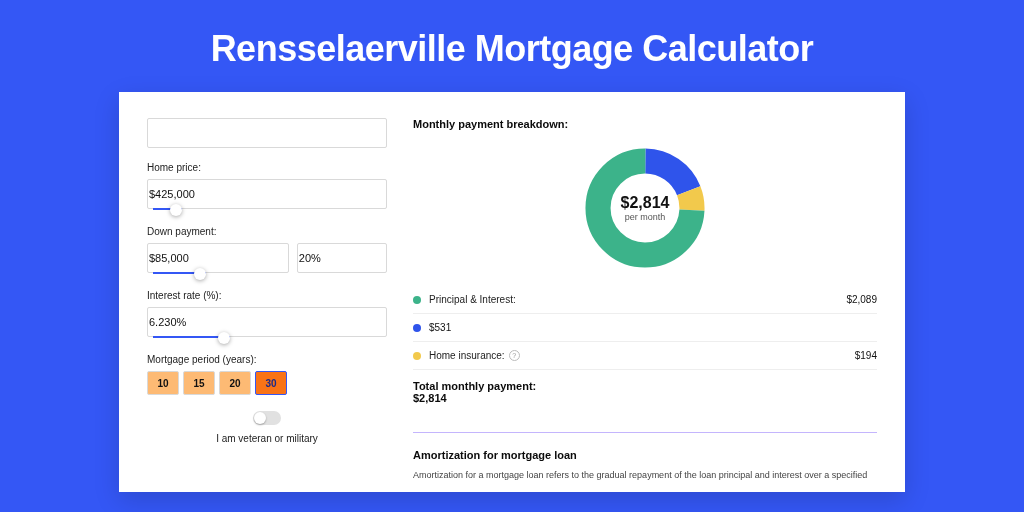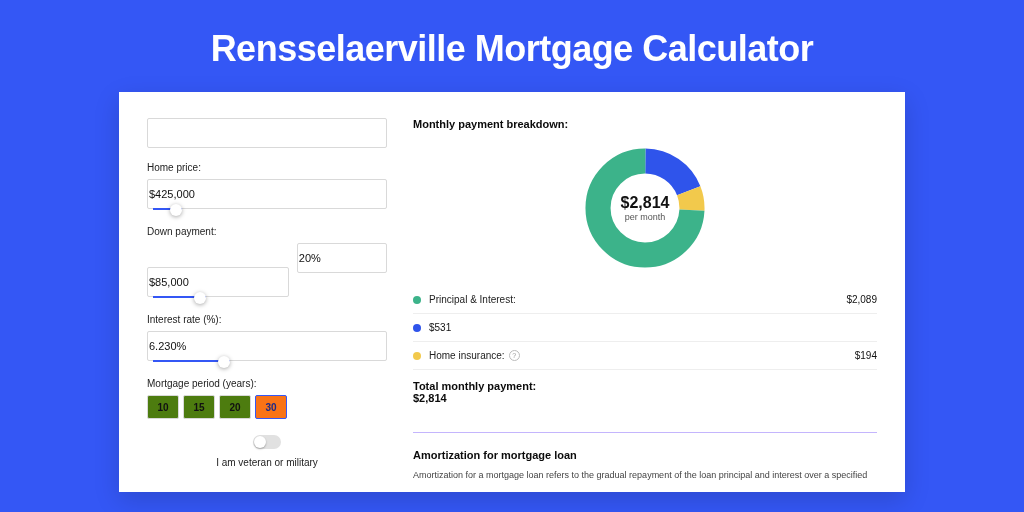--- a/index.html
+++ b/index.html
@@ -63,28 +63,28 @@
     position: absolute;
     top: 50%; transform: translate(-50%,-50%);
     width: 12px; height: 12px; border-radius: 50%;
     background: #fff;
     box-shadow: 0 1px 4px rgba(0,0,0,0.35);
     cursor: pointer;
   }
   .row {
     display: flex; gap: 8px;
   }
-  .row .input:first-child { flex: 1.6; margin-top: 24px; }
+  .row .input:first-child { flex: 1.6; }
   .row .input:last-child  { flex: 1; }
   .periods {
     display: flex; gap: 4px;
   }
   .period-btn {
     border: 1px solid #d9d9d9;
-    background: #4d7c0f;
+    background: #fdba74;
     font-size: 10px;
     font-weight: 600;
     color: #111;
     height: 24px;
     width: 32px;
     display: flex; align-items: center; justify-content: center;
     border-radius: 2px;
     cursor: pointer;
   }
   .period-btn.active {

